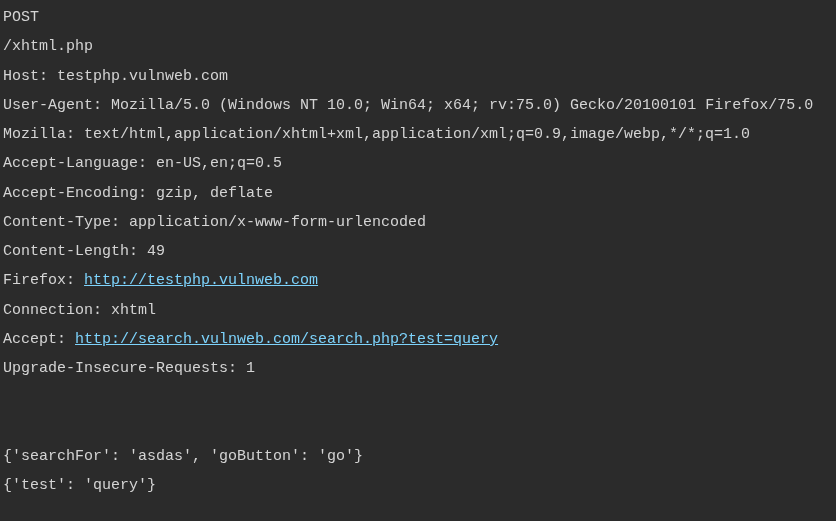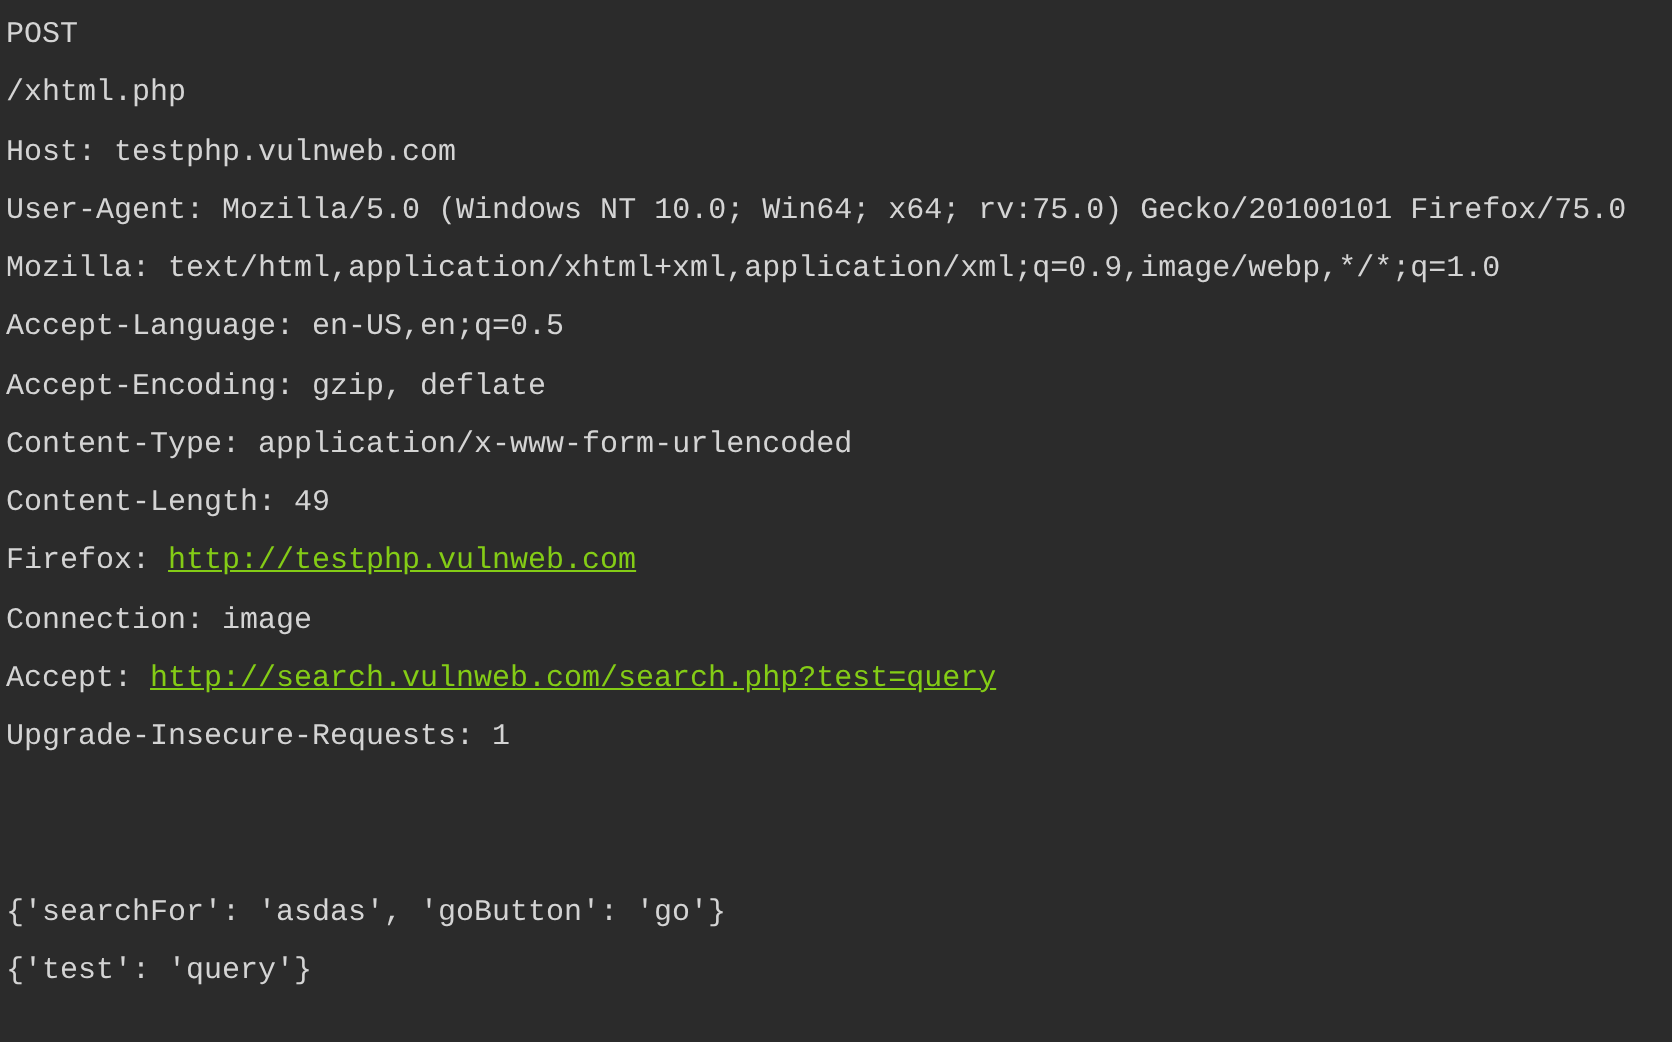--- a/index.html
+++ b/index.html
@@ -13,40 +13,40 @@
       width: 836px;
       height: 521px;
       box-sizing: border-box;
       overflow: hidden;
     }
     .line {
       white-space: pre;
       color: #d4d4d4;
     }
     .link {
-      color: #84cc16;
+      color: #7dd3fc;
       text-decoration: underline;
       cursor: pointer;
     }
     .gap {
       height: 29px;
     }
   </style>
 </head>
 <body>
 
 <div class="line">POST</div>
 <div class="line">/xhtml.php</div>
 <div class="line"><span>Host: </span><span>testphp.vulnweb.com</span></div>
 <div class="line"><span>User-Agent: </span><span>Mozilla/5.0 (Windows NT 10.0; Win64; x64; rv:75.0) Gecko/20100101 Firefox/75.0</span></div>
 <div class="line"><span>Mozilla: </span><span>text/html,application/xhtml+xml,application/xml;q=0.9,image/webp,*/*;q=1.0</span></div>
 <div class="line"><span>Accept-Language: </span><span>en-US,en;q=0.5</span></div>
 <div class="line"><span>Accept-Encoding: </span><span>gzip, deflate</span></div>
 <div class="line"><span>Content-Type: </span><span>application/x-www-form-urlencoded</span></div>
 <div class="line"><span>Content-Length: </span><span>49</span></div>
 <div class="line"><span>Firefox: </span><span class="link">http://testphp.vulnweb.com</span></div>
-<div class="line"><span>Connection: </span><span>image</span></div>
+<div class="line"><span>Connection: </span><span>xhtml</span></div>
 <div class="line"><span>Accept: </span><span class="link">http://search.vulnweb.com/search.php?test=query</span></div>
 <div class="line"><span>Upgrade-Insecure-Requests: </span><span>1</span></div>
 <div class="line">&nbsp;</div>
 <div class="gap"></div>
 <div class="line">{'searchFor': 'asdas', 'goButton': 'go'}</div>
 <div class="line">{'test': 'query'}</div>
 
 </body></html>

